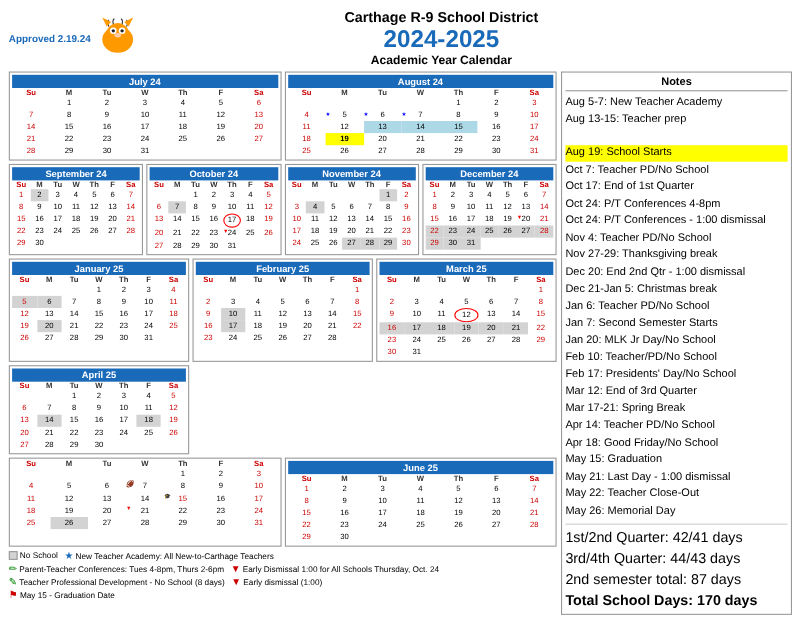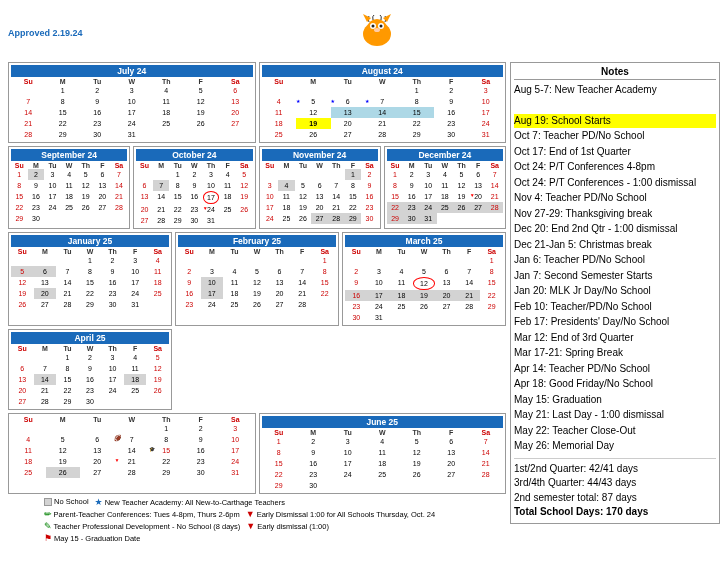--- a/index.html
+++ b/index.html
@@ -59,21 +59,20 @@
     }
     .calendar-grid-mid {
       display: grid;
       grid-template-columns: repeat(3, 1fr);
       gap: 3px;
       margin-bottom: 3px;
     }
     .legend-area {
       font-size: 7.5px;
       margin-top: 2px;
-      margin-left: 36px;
     }
     .cal-box {
       border: 1px solid #999;
       padding: 2px;
     }
     .cal-title {
       text-align: center;
       font-weight: bold;
       font-size: 8.5px;
       background: #1a6aba;
@@ -129,21 +128,21 @@
     }
     .note-highlight-yellow {
       background: #ffff00;
       margin-top: 16px;
     }
     .notes-divider {
       border-top: 1px solid #ccc;
       margin: 4px 0 3px 0;
     }
     .notes-stats {
-      font-size: 10px;
+      font-size: 13px;
       line-height: 1.45;
     }
     .legend-row {
       display: flex;
       align-items: flex-start;
       gap: 6px;
       flex-wrap: wrap;
     }
     .legend-item {
       display: flex;
@@ -193,20 +192,25 @@
       <ellipse cx="24" cy="22" rx="3" ry="2" fill="#fca"></ellipse>
 
       <path d="M16 14 Q14 10 16 8" stroke="#333" stroke-width="1" fill="none"></path>
       <path d="M20 12 Q19 8 21 7" stroke="#333" stroke-width="1" fill="none"></path>
       <path d="M32 14 Q34 10 32 8" stroke="#333" stroke-width="1" fill="none"></path>
       <path d="M28 12 Q29 8 27 7" stroke="#333" stroke-width="1" fill="none"></path>
 
       <polygon points="14,14 10,6 18,10" fill="#f90"></polygon>
       <polygon points="34,14 38,6 30,10" fill="#f90"></polygon>
     </svg>
+  </div>
+  <div class="school-title">
+    <div class="school-name">Carthage R-9 School District</div>
+    <div class="school-year">2024-2025</div>
+    <div class="academic-cal">Academic Year Calendar</div>
   </div>
   <div style="width:48px"></div>
 </div>
 
 <div class="main-layout">
   <div class="calendars-area">
 
     <div style="display:grid; grid-template-columns:1fr 1fr; gap:3px; margin-bottom:3px;">
 
       <div class="cal-box">
@@ -875,20 +879,21 @@
         </div>
       </div>
     </div>
   </div>
 
   <div class="notes-area">
     <div class="notes-box">
       <div class="notes-title">Notes</div>
       <div class="notes-list">
         <div>Aug 5-7: New Teacher Academy</div>
+        <div>Aug 13-15: Teacher prep</div>
         <div class="note-highlight-yellow">Aug 19: School Starts</div>
         <div>Oct 7: Teacher PD/No School</div>
         <div>Oct 17: End of 1st Quarter</div>
         <div>Oct 24: P/T Conferences 4-8pm</div>
         <div>Oct 24: P/T Conferences - 1:00 dismissal</div>
         <div>Nov 4: Teacher PD/No School</div>
         <div>Nov 27-29: Thanksgiving break</div>
         <div>Dec 20: End 2nd Qtr - 1:00 dismissal</div>
         <div>Dec 21-Jan 5: Christmas break</div>
         <div>Jan 6: Teacher PD/No School</div>

